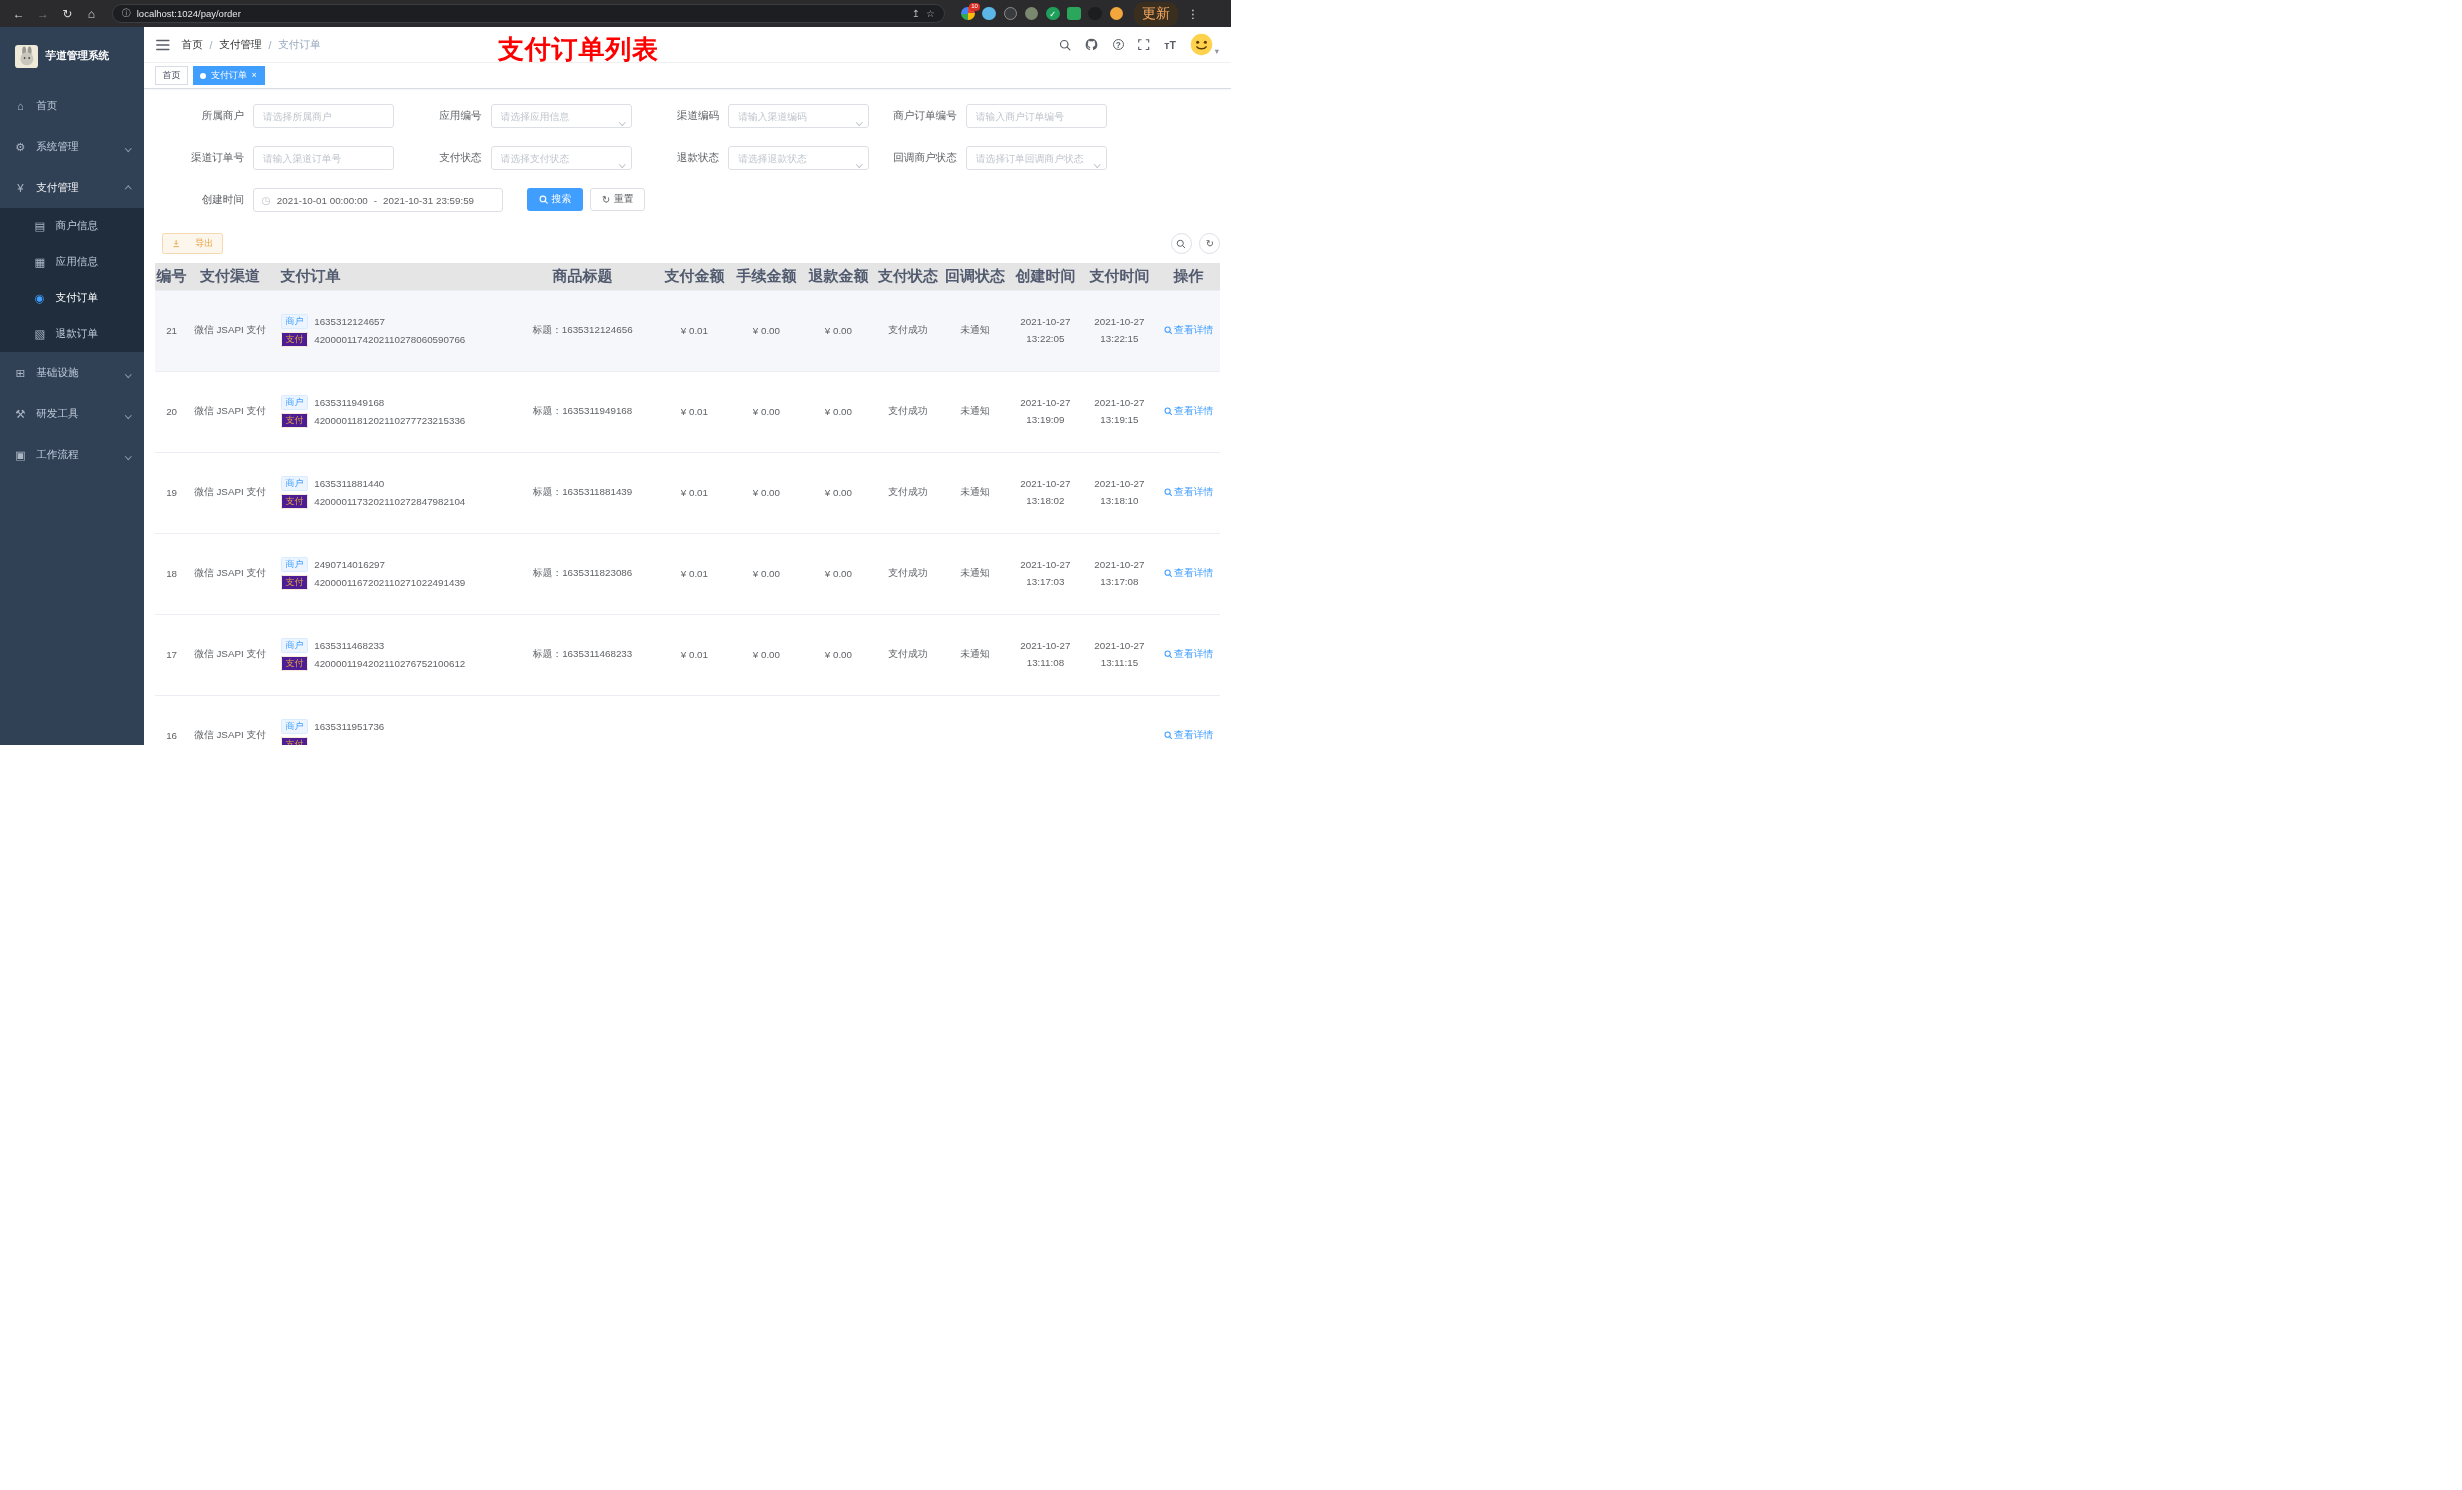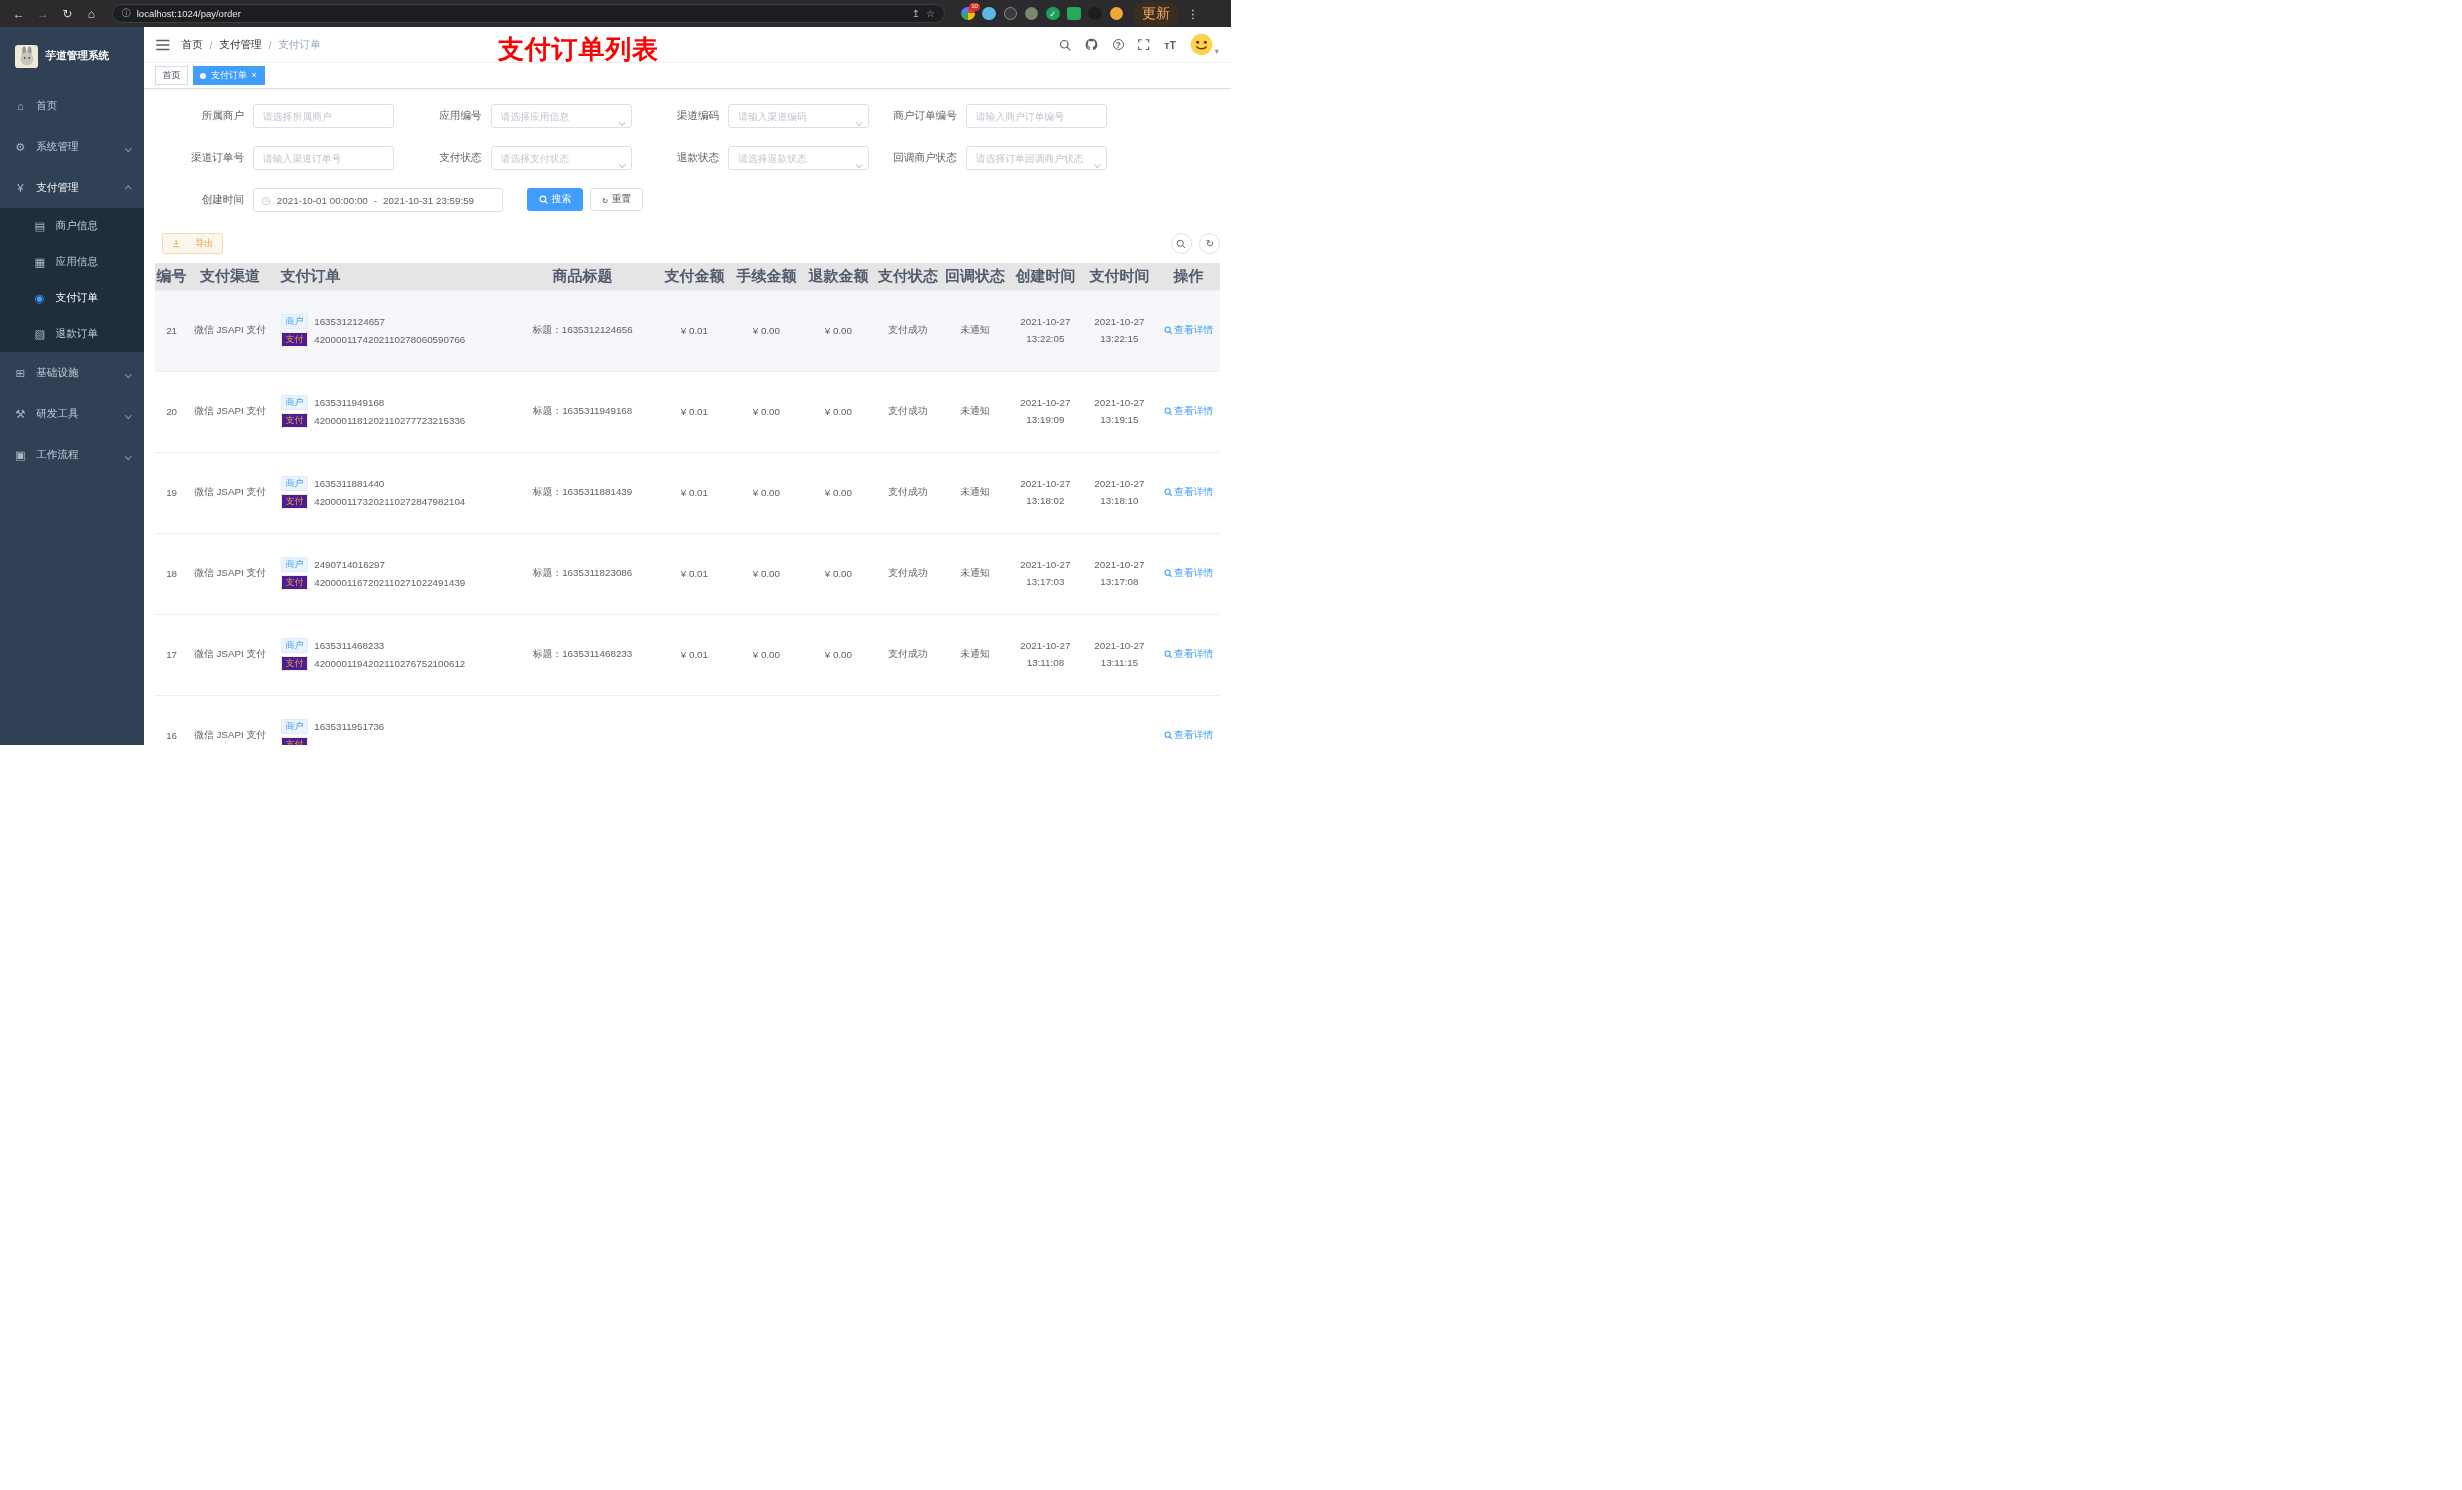--- a/index.html
+++ b/index.html
@@ -75,21 +75,21 @@
   .filters{padding:15px 10.6px 0 26px}
   .f-row{display:flex;margin-bottom:18px}
   .field{display:flex;align-items:center;margin-right:13.6px}
   .f-label{width:83px;text-align:right;padding-right:9px;font-size:10.6px;color:#606266;flex-shrink:0;white-space:nowrap}
   .control{position:relative;width:141px;height:24px}
   .control input{width:100%;height:100%;border:0.8px solid #dcdfe6;border-radius:3px;padding:0 18px 0 9px;font-size:9.8px;color:#606266;outline:none;font-family:Liberation Sans, sans-serif;background:#fff}
   .control input::placeholder{color:#bfc4cc}
   .sel-arrow{position:absolute;right:7.6px;top:9.8px;color:#c0c4cc}
   .date-range{width:250px;height:24px;border:0.8px solid #dcdfe6;border-radius:3px;display:flex;align-items:center;gap:6px;padding:0 7.6px;font-size:9.8px;color:#606266;cursor:pointer;white-space:nowrap}
   .clock{color:#c0c4cc;font-size:10.6px}
-  .btn{height:23px;border-radius:3px;font-size:9.8px;display:inline-flex;align-items:center;gap:3.8px;padding:0 10.6px;cursor:pointer;border:0.8px solid transparent;font-family:Liberation Mono, monospace}
+  .btn{height:23px;border-radius:3px;font-size:9.8px;display:inline-flex;align-items:center;gap:3.8px;padding:0 10.6px;cursor:pointer;border:0.8px solid transparent;font-family:Liberation Serif, serif}
   .btn-primary{background:#409eff;color:#fff;margin-left:10.6px}
   .btn-plain{background:#fff;border-color:#dcdfe6;color:#606266;margin-left:7.6px}
   .toolbar-row{display:flex;align-items:center;padding:3px 10.6px 0 18px}
   .btn-export{height:21px;border-radius:2.3px;font-size:9px;display:inline-flex;align-items:center;gap:15px;padding:0 9px;cursor:pointer;background:#fdf6ec;border:0.8px solid #f5dab1;color:#e6a23c;font-family:inherit}
   .mini-circles{margin-left:auto;display:flex;gap:7.6px}
   .circle-btn{width:21px;height:21px;border:0.8px solid #dcdfe6;border-radius:50%;display:flex;align-items:center;justify-content:center;color:#606266;cursor:pointer;background:#fff;font-size:9.8px}
 
   
   .table-wrap{margin:9px 10.6px 0}
   table{width:100%;border-collapse:collapse;table-layout:fixed}

